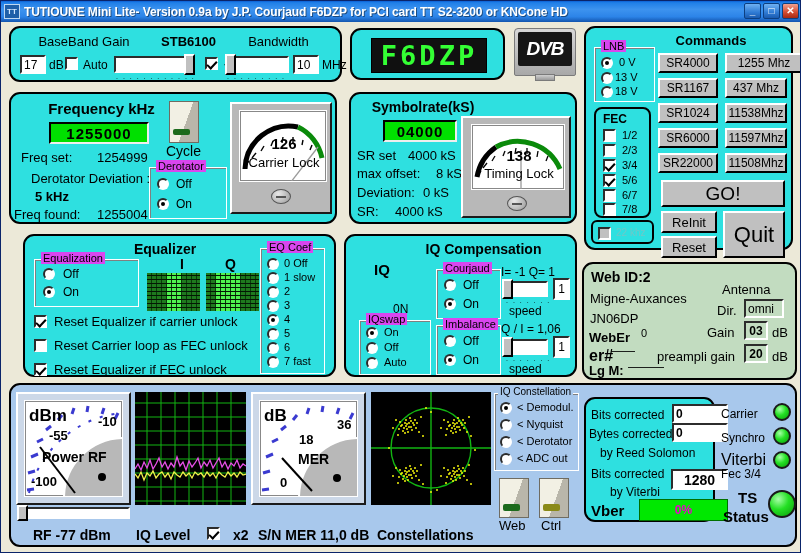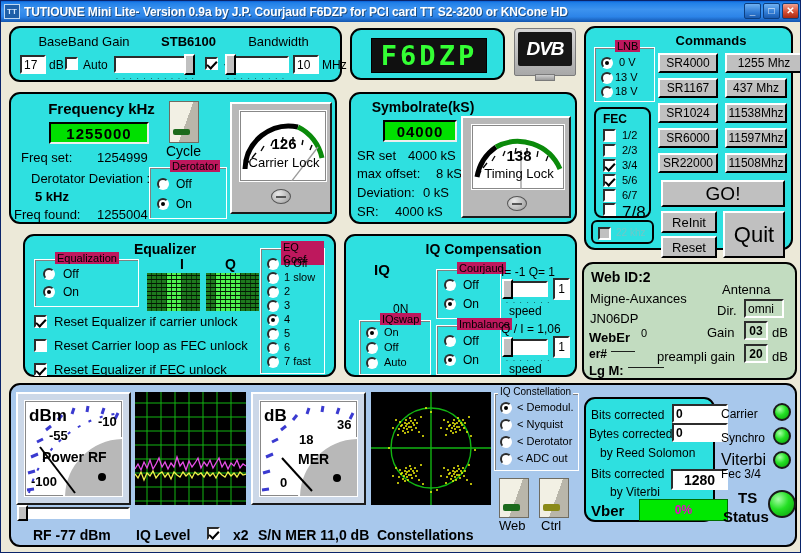--- a/index.html
+++ b/index.html
@@ -57,22 +57,22 @@
   }
   .lbl { font-size: 12px; color: #000; }
   .lbl.b { font-weight: bold; }
 
   
   .fs {
     position: absolute; border: 1px solid #ffffff;
     box-shadow: inset 1px 1px 0 #808080;
   }
   .fs > .cap {
-    position: absolute; top: -8px; left: 20px;
-    background: #be185d; padding: 0 2px; font-size: 11px; color: #000;
+    position: absolute; top: -8px; left: 6px;
+    background: #d946ef; padding: 0 2px; font-size: 11px; color: #000;
   }
 
   
   .tbox {
     position: absolute; background: #fff;
     border: 2px inset #dcdcdc;
     border-top-color: #808080; border-left-color: #808080;
     border-right-color: #fff; border-bottom-color: #fff;
     font-size: 12px; color: #000;
     display: flex; align-items: center; padding-left: 2px;
@@ -290,21 +290,21 @@
       <div class="lbl" style="position:absolute; left:26px; top:20px; font-size:11px;">1/2</div>
       <div class="chk" style="left:7px; top:35px;"></div>
       <div class="lbl" style="position:absolute; left:26px; top:35px; font-size:11px;">2/3</div>
       <div class="chk on" style="left:7px; top:50px;"></div>
       <div class="lbl" style="position:absolute; left:26px; top:50px; font-size:11px;">3/4</div>
       <div class="chk on" style="left:7px; top:65px;"></div>
       <div class="lbl" style="position:absolute; left:26px; top:65px; font-size:11px;">5/6</div>
       <div class="chk" style="left:7px; top:80px;"></div>
       <div class="lbl" style="position:absolute; left:26px; top:80px; font-size:11px;">6/7</div>
       <div class="chk" style="left:7px; top:94px;"></div>
-      <div class="lbl" style="position:absolute; left:26px; top:94px; font-size:17px;">7/8</div>
+      <div class="lbl" style="position:absolute; left:26px; top:94px; font-size:11px;">7/8</div>
     </div>
 
     <div class="grp" style="left:5px; top:192px; width:63px; height:24px; border-radius:6px;">
       <div class="chk dis" style="left:5px; top:5px;"></div>
       <div class="lbl" style="position:absolute; left:23px; top:5px; font-size:10px; color:#6fc8c8;">22 khz</div>
     </div>
 
     <div class="btn" style="left:72px; top:25px; width:60px; height:20px;">SR4000</div>
     <div class="btn" style="left:72px; top:50px; width:60px; height:20px;">SR1167</div>
     <div class="btn" style="left:72px; top:75px; width:60px; height:20px;">SR1024</div>
@@ -561,21 +561,21 @@
     <div class="lbl" style="position:absolute; left:163px; top:126px; font-size:12px;">speed</div>
     <div class="tbox c" style="left:207px; top:100px; width:17px; height:22px;">1</div>
   </div>
 
   <div class="grp green" style="left:581px; top:261px; width:215px; height:118px;">
     <div class="lbl b" style="position:absolute; left:7px; top:5px; font-size:14px;">Web ID:2</div>
     <div class="lbl" style="position:absolute; left:6px; top:27px; font-size:13px;">Migne-Auxances</div>
     <div class="lbl" style="position:absolute; left:6px; top:47px; font-size:13px;">JN06DP</div>
     <div class="lbl b" style="position:absolute; left:5px; top:66px; font-size:13px;">WebEr</div>
     <div class="lbl" style="position:absolute; left:57px; top:63px; font-size:11px;">0</div>
-    <div class="lbl b" style="position:absolute; left:5px; top:83px; font-size:12px;">er#</div>
+    <div class="lbl b" style="position:absolute; left:5px; top:83px; font-size:16px;">er#</div>
     <div class="lbl" style="position:absolute; left:27px; top:80px; font-size:12px;">——</div>
     <div class="lbl b" style="position:absolute; left:5px; top:99px; font-size:13px;">Lg M:</div>
     <div class="lbl" style="position:absolute; left:44px; top:96px; font-size:12px;">———</div>
 
     <div class="lbl" style="position:absolute; left:138px; top:18px; font-size:13px;">Antenna</div>
     <div class="lbl" style="position:absolute; left:133px; top:39px; font-size:13px;">Dir.</div>
     <div class="tbox" style="left:160px; top:35px; width:40px; height:19px; background:#c2dcc0;">omni</div>
     <div class="lbl" style="position:absolute; left:123px; top:61px; font-size:13px;">Gain</div>
     <div class="tbox c bold" style="left:160px; top:57px; width:24px; height:19px; background:#c2dcc0;">03</div>
     <div class="lbl" style="position:absolute; left:188px; top:61px; font-size:13px;">dB</div>

